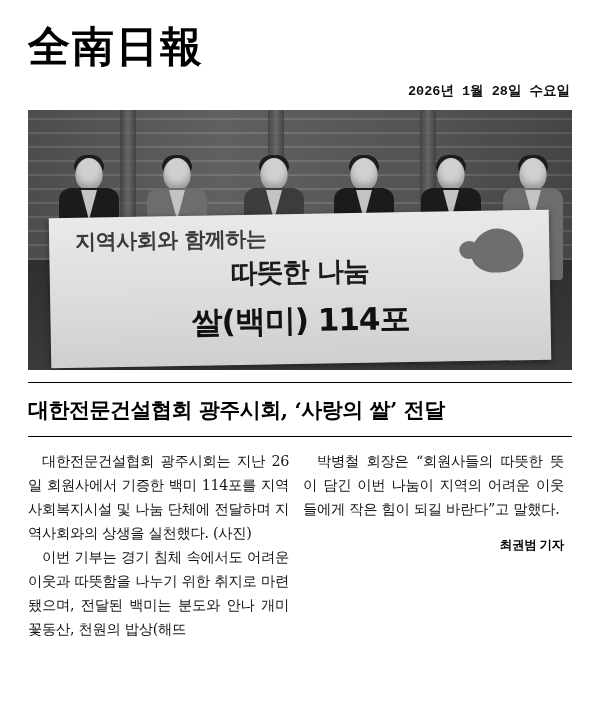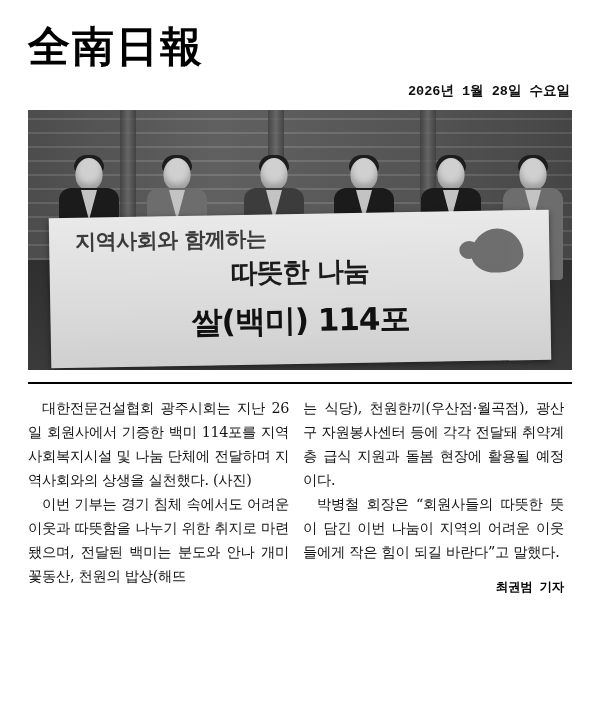--- a/index.html
+++ b/index.html
@@ -232,21 +232,21 @@
     letter-spacing: -0.3px;
   }
   .col p {
     margin: 0;
     text-indent: 14px;
   }
   .col p.noindent { text-indent: 0; }
 
   .byline {
     text-align: right;
-    font-family: Liberation Mono, monospace;
+    font-family: Liberation Sans, sans-serif;
     font-size: 12.5px;
     font-weight: 700;
     color: #000;
     padding-top: 12px;
   }
 </style>
 </head>
 <body>
 
 <div class="page">
@@ -306,27 +306,27 @@
       <div class="banner-blob"></div>
       <div class="banner-inner">
         <div class="banner-l1">지역사회와 함께하는</div>
         <div class="banner-l2">따뜻한 나눔</div>
         <div class="banner-l3">쌀(백미) 114포</div>
       </div>
     </div>
   </div>
 
   <div class="headline-rule-top"></div>
+  <div class="headline">대한전문건설협회 광주시회, ‘사랑의 쌀’ 전달</div>
   <div class="headline-rule-bottom"></div>
 
   <div class="columns">
     <div class="col">
       <p>대한전문건설협회 광주시회는 지난 26일 회원사에서 기증한 백미 114포를 지역 사회복지시설 및 나눔 단체에 전달하며 지역사회와의 상생을 실천했다. (사진)</p>
       <p>이번 기부는 경기 침체 속에서도 어려운 이웃과 따뜻함을 나누기 위한 취지로 마련됐으며, 전달된 백미는 분도와 안나 개미꽃동산, 천원의 밥상(해뜨</p>
     </div>
     <div class="col">
-      <p class="noindent">는 식당), 천원한끼(우산점·월곡점), 광산구 자원봉사센터 등에 각각 전달돼 취약계층 급식 지원과 돌봄 현장에 활용될 예정이다.</p>
       <p>박병철 회장은 “회원사들의 따뜻한 뜻이 담긴 이번 나눔이 지역의 어려운 이웃들에게 작은 힘이 되길 바란다”고 말했다.</p>
       <div class="byline">최권범 기자</div>
     </div>
   </div>
 
 </div>
 
 </body></html>

